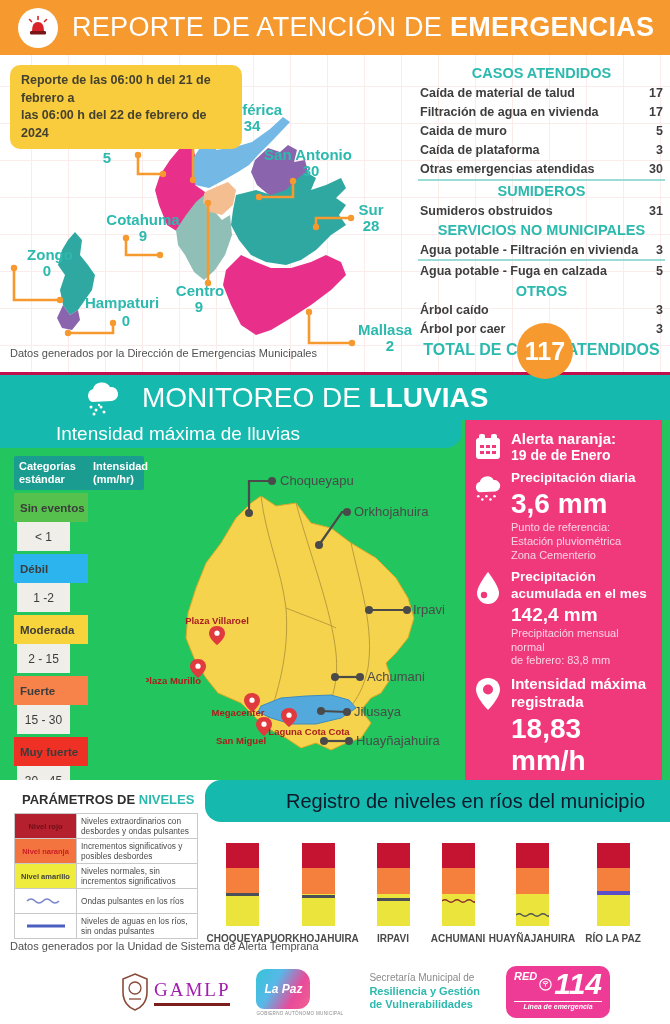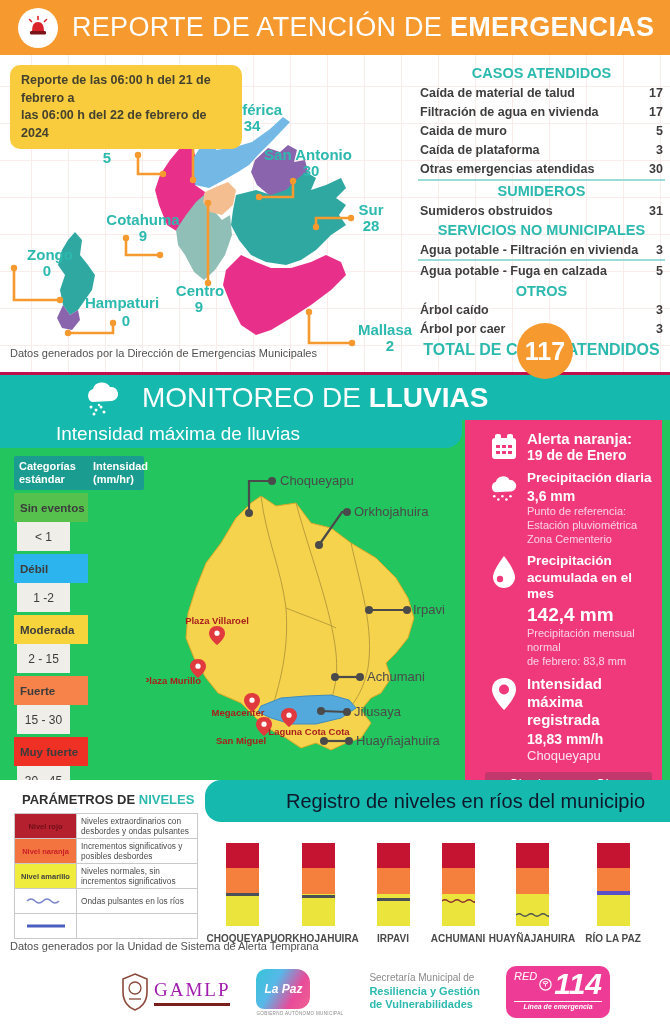--- a/index.html
+++ b/index.html
@@ -57,26 +57,26 @@
   .cat-range { width:53px; margin-left:3px; background:#EFEEE8; color:#3C3C3C; font-size:12px;
     display:flex; align-items:center; justify-content:center; height:29px; }
 
   .rainmap-svg { position:absolute; left:146px; top:28px; }
   .station-label { fill:#4A4A4A; font-size:13px; }
   .station-line { stroke:#4A4A4A; stroke-width:2.2; fill:none; }
   .station-dot { fill:#4A4A4A; }
   .pin-label { fill:#A8201E; font-size:9.5px; font-weight:700; }
 
   .panel { position:absolute; left:465px; top:0; width:197px; height:360px; background:#F0397B;
-    color:#fff; padding:10px 10px 8px 20px; display:flex; flex-direction:column; }
+    color:#fff; padding:10px 10px 8px 4px; display:flex; flex-direction:column; }
   .p-row { display:flex; margin-bottom:7px; }
   .p-icon { width:38px; flex:0 0 38px; display:flex; justify-content:center; padding-top:2px; }
   .p-body { flex:1; padding-left:4px; }
   .p-bold { font-weight:700; font-size:13.5px; line-height:1.2; white-space:pre-line; }
-  .p-big { font-weight:700; font-size:14px; margin:2px 0 1px; }
+  .p-big { font-weight:700; font-size:28px; margin:2px 0 1px; }
   .p-note { font-size:11px; color:#FAD3E2; line-height:1.25; white-space:pre-line; }
   .p-alert-title { font-weight:700; font-size:15px; }
   .p-alert-date { font-weight:700; font-size:14px; }
   .days-box { margin-top:auto; background:#C2376C; border-radius:3px; padding:6px 4px 4px;
     display:flex; text-align:center; }
   .days-col { flex:1; }
   .days-label { font-size:10px; font-weight:700; line-height:1.25; white-space:pre-line; }
   .days-sub { font-size:10px; color:#F4BBD2; }
   .days-value { font-size:25px; font-weight:700; margin-top:1px; }
 
@@ -115,21 +115,21 @@
   .lapaz-blob { width:54px; height:40px; border-radius:10px 14px 12px 8px;
     background:linear-gradient(120deg,#35C4D7 0%,#57B8E8 35%,#E84B9A 70%,#F06292 100%);
     color:#fff; font-weight:700; font-style:italic; font-size:12px; display:flex;
     align-items:center; justify-content:center; }
   .lapaz-sub { font-size:4.6px; color:#8A8A8A; margin-top:2px; letter-spacing:.3px; }
   .secretaria { font-size:10px; color:#8A8A8A; line-height:1.25; }
   .secretaria .t { color:#2CB9AE; font-weight:700; font-size:11px; }
   .red114 { width:104px; height:52px; background:#EE3C96; border-radius:10px; color:#fff;
     padding:4px 8px 3px; display:flex; flex-direction:column; }
   .red114-top { display:flex; align-items:center; }
-  .red114 .red { font-size:11px; font-weight:400; font-style:italic; margin-right:2px; align-self:flex-start; }
+  .red114 .red { font-size:11px; font-weight:700; font-style:italic; margin-right:2px; align-self:flex-start; }
   .red114 .num { font-size:30px; font-weight:700; font-style:italic; line-height:.95; margin-left:2px; }
   .red114 .sub { font-size:7px; font-style:italic; font-weight:700; border-top:1px solid #fff;
     margin-top:2px; padding-top:1px; text-align:center; }
 </style>
 </head>
 <body>
 
 <div class="header">
   <div class="siren-circle">
     <svg width="26" height="26" viewBox="0 0 26 26">
@@ -500,20 +500,21 @@
           </svg>
       </div>
       <div class="lg-desc">Ondas pulsantes en los ríos</div>
     </div>
     <div class="lg-row">
       <div class="lg-swatch">
         <svg width="40" height="6" viewBox="0 0 40 6">
             <line x1="1" y1="3" x2="39" y2="3" stroke="#4A5FC0" stroke-width="3"></line>
           </svg>
       </div>
+      <div class="lg-desc">Niveles de aguas en los ríos, sin ondas pulsantes</div>
     </div>
   </div>
 
   <div class="rivers-banner">Registro de niveles en ríos del municipio</div>
 
   <div class="bar-group" style="left:197px">
     <div class="bar">
         <div class="seg-r"></div>
         <div class="seg-o"></div>
         <div class="seg-y"></div>

